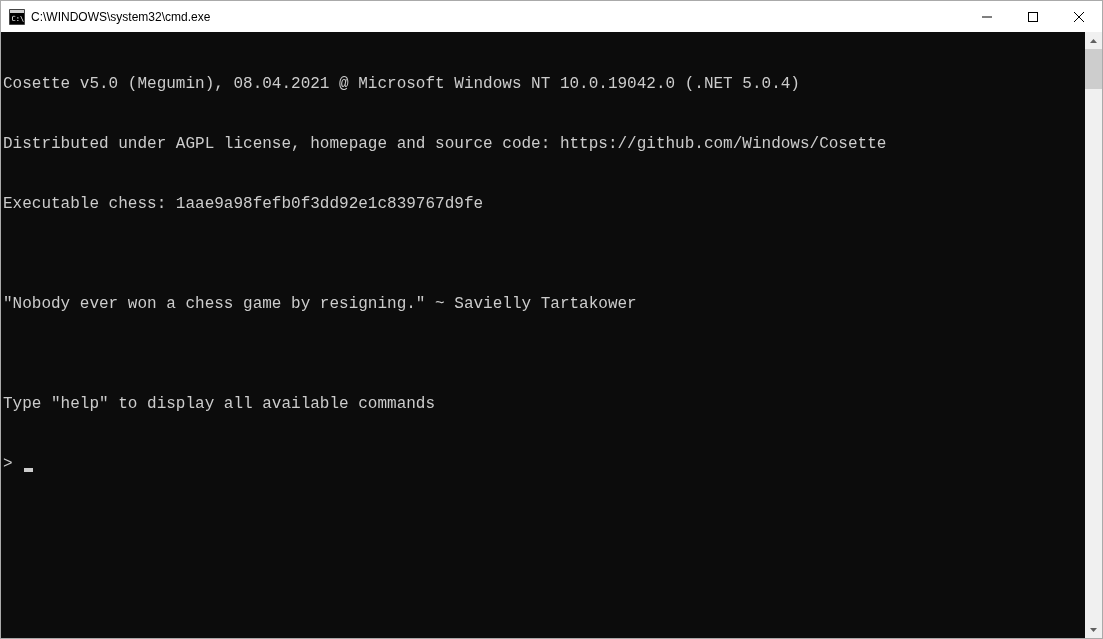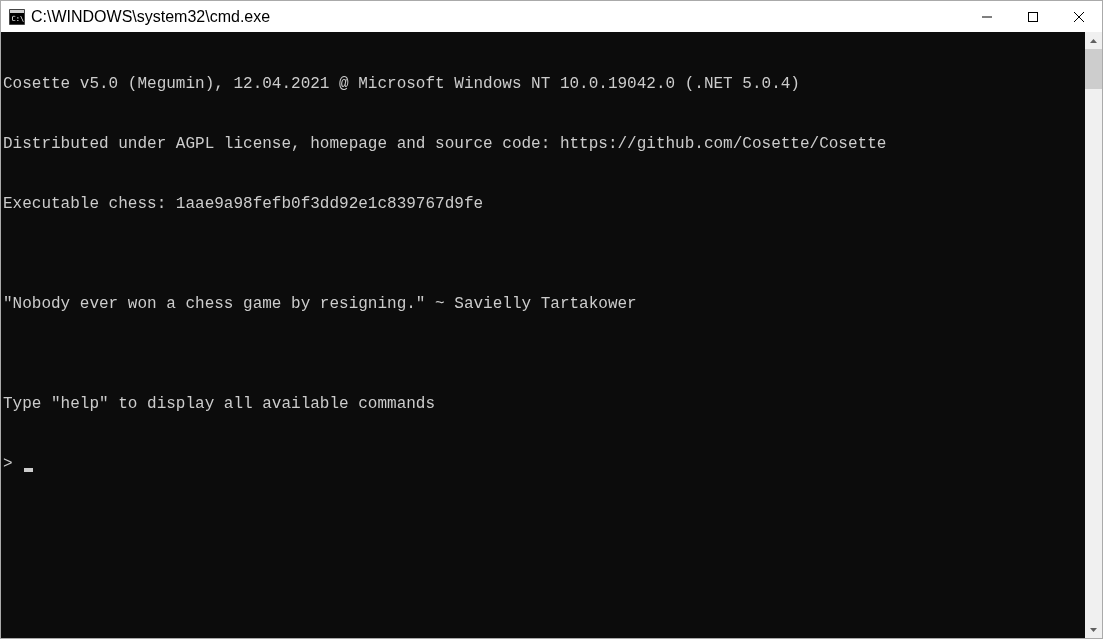--- a/index.html
+++ b/index.html
@@ -33,21 +33,21 @@
       width: 16px;
       height: 16px;
       margin-left: 8px;
       margin-right: 6px;
       display: flex;
       align-items: center;
       justify-content: center;
       flex-shrink: 0;
     }
     .titlebar-title {
-      font-size: 16px;
+      font-size: 12px;
       color: #000000;
       flex: 1;
       white-space: nowrap;
       overflow: hidden;
     }
     .window-controls {
       display: flex;
       height: 100%;
     }
     .win-btn {
@@ -158,22 +158,22 @@
         <svg viewBox="0 0 10 10">
             <line x1="0" y1="0" x2="10" y2="10" stroke="#000" stroke-width="1"></line>
             <line x1="10" y1="0" x2="0" y2="10" stroke="#000" stroke-width="1"></line>
           </svg>
       </button>
     </div>
   </div>
 
   <div class="content-area">
     <div class="terminal">
-      <span class="terminal-line">Cosette v5.0 (Megumin), 12.04.2021 @ Microsoft Windows NT 10.0.19042.0 (.NET 5.0.4)</span>
-      <span class="terminal-line">Distributed under AGPL license, homepage and source code: https://github.com/Cosette/Cosette</span>
+      <span class="terminal-line">Cosette v5.0 (Megumin), 08.04.2021 @ Microsoft Windows NT 10.0.19042.0 (.NET 5.0.4)</span>
+      <span class="terminal-line">Distributed under AGPL license, homepage and source code: https://github.com/Windows/Cosette</span>
       <span class="terminal-line">Executable chess: 1aae9a98fefb0f3dd92e1c839767d9fe</span>
       <span class="terminal-line"></span>
       <span class="terminal-line">"Nobody ever won a chess game by resigning." ~ Savielly Tartakower</span>
       <span class="terminal-line"></span>
       <span class="terminal-line">Type "help" to display all available commands</span>
       <span class="prompt-line"><span>&gt; </span><span class="cursor"></span></span>
     </div>
 
     <div class="scrollbar">
       <div class="scroll-arrow">

